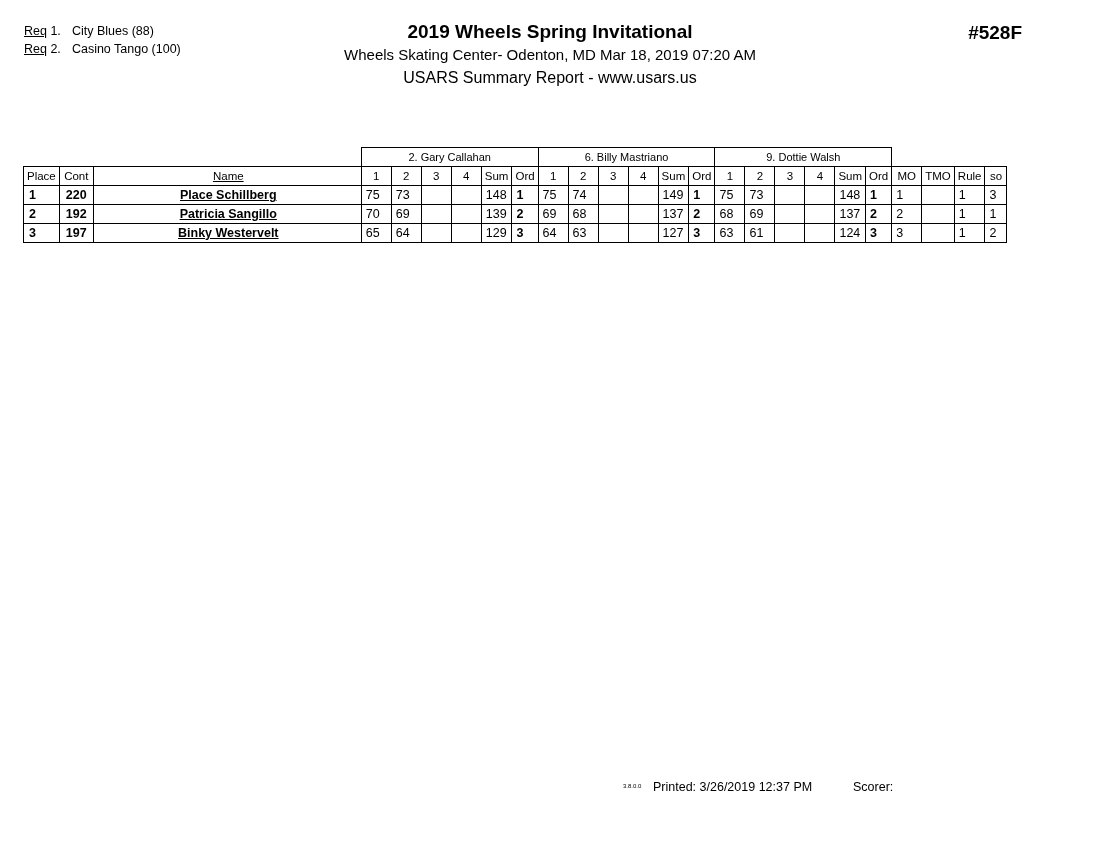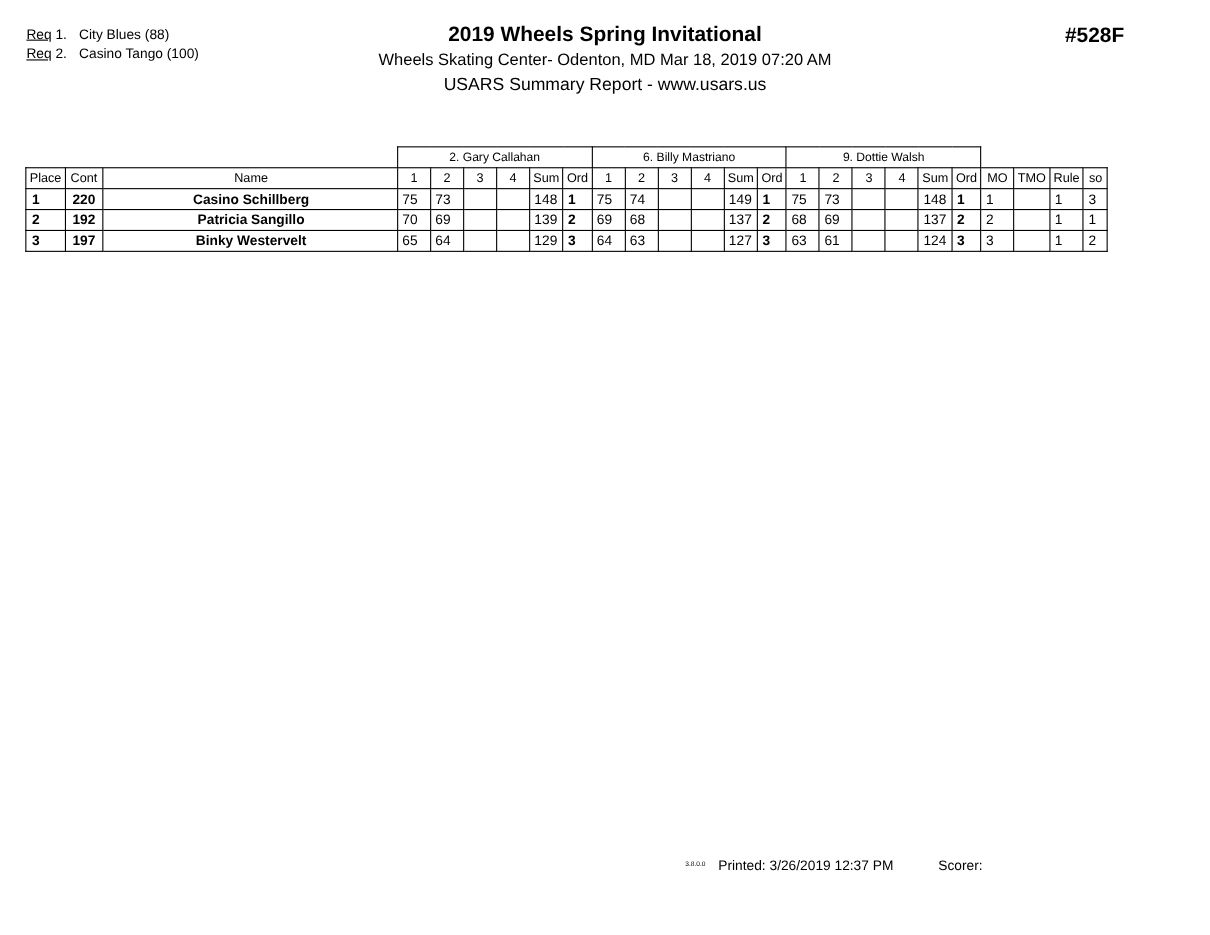--- a/index.html
+++ b/index.html
@@ -59,21 +59,21 @@
     position: absolute;
     top: 22px;
     right: 78px;
     font-size: 19px;
     font-weight: bold;
   }
 
   
   .table-wrap {
     position: absolute;
-    top: 133px;
+    top: 147px;
     left: 23px;
   }
   table.results {
     border-collapse: collapse;
     font-size: 11.5px;
   }
   table.results td, table.results th {
     border: 1px solid #000000;
     padding: 0 3px;
     height: 19px;
@@ -84,21 +84,21 @@
   }
   .nb { border: none !important; }
   .judge-hdr {
     text-align: left;
     font-size: 11px;
     padding-left: 5px;
     height: 18px;
   }
   .col-place { width: 33px; }
   .col-cont  { width: 34px; }
-  .col-name  { width: 268px; text-align: center; padding-left: 5px !important; }
+  .col-name  { width: 268px; text-align: center; padding-left: 5px !important; text-decoration: underline; }
   .col-s     { width: 30px; }
   .col-sum   { width: 30px; margin-left: 40px; }
   .col-ord   { width: 23px; }
   .col-mo    { width: 30px; }
   .col-tmo   { width: 32px; }
   .col-rule  { width: 27px; }
   .col-so    { width: 22px; }
   .hdr-row td { font-size: 11.5px; height: 20px; }
   .hdr-row .col-name { font-size: 11.5px; }
   .body-row td { height: 20px; font-size: 12.5px; }
@@ -209,21 +209,21 @@
 
       <td class="col-mo">MO</td>
       <td class="col-tmo">TMO</td>
       <td class="col-rule">Rule</td>
       <td class="col-so">so</td>
     </tr>
 
     <tr class="body-row">
       <td class="col-place">1</td>
       <td class="col-cont">220</td>
-      <td class="col-name">Casino Schillberg</td>
+      <td class="col-name">Place Schillberg</td>
 
       <td class="col-s">75</td>
       <td class="col-s">73</td>
       <td class="col-s"></td>
       <td class="col-s"></td>
       <td class="col-sum">148</td>
       <td class="col-ord">1</td>
 
       <td class="col-s">75</td>
       <td class="col-s">74</td>

